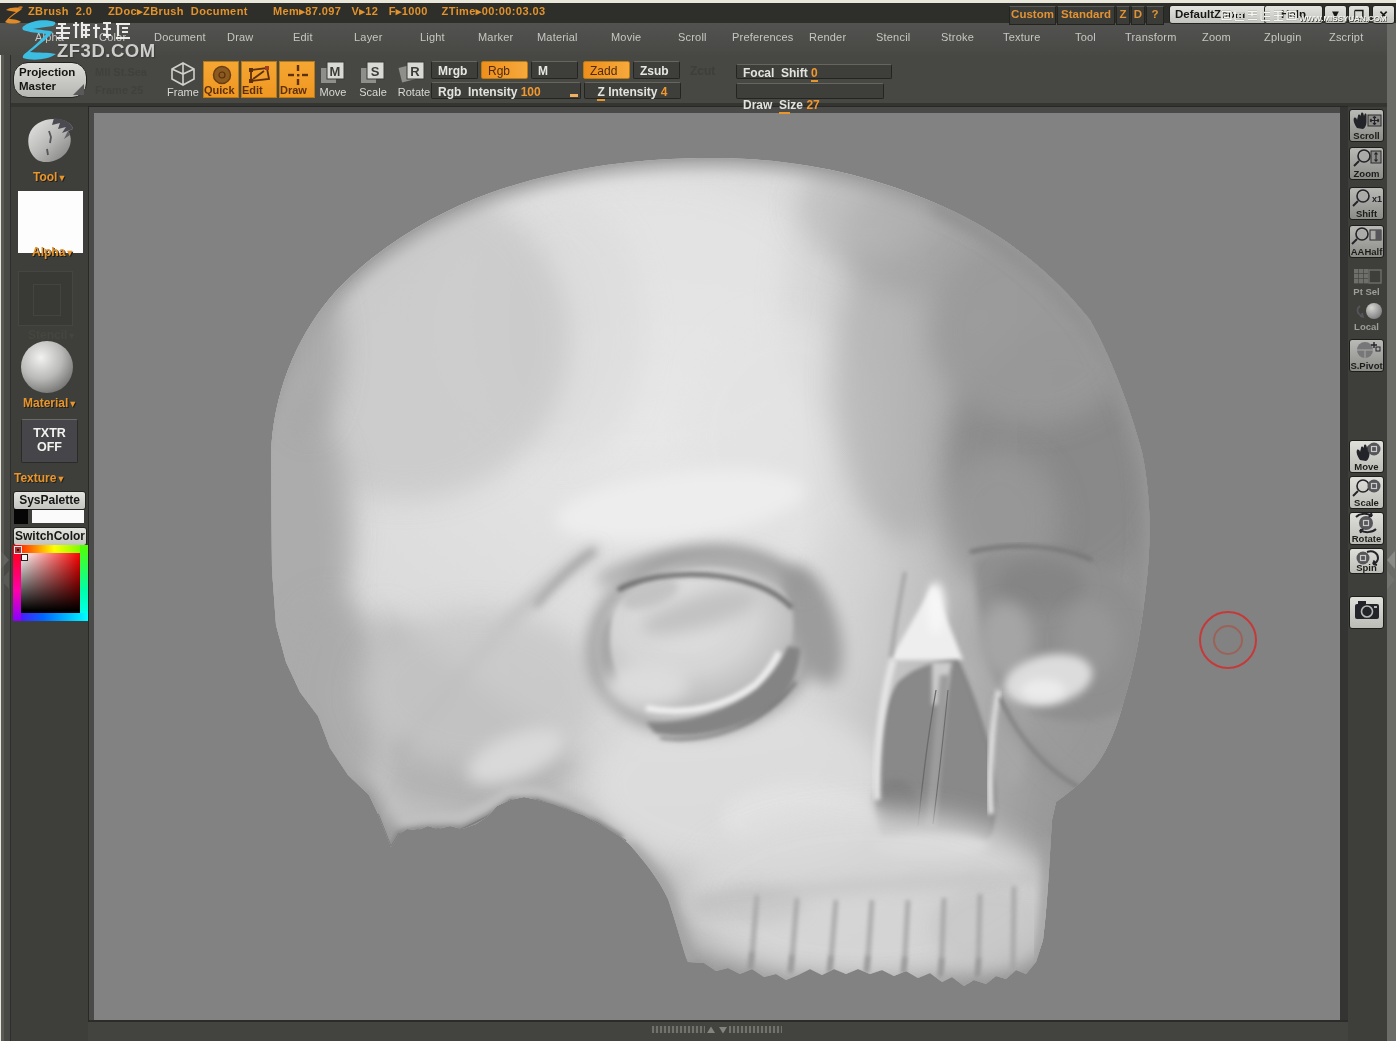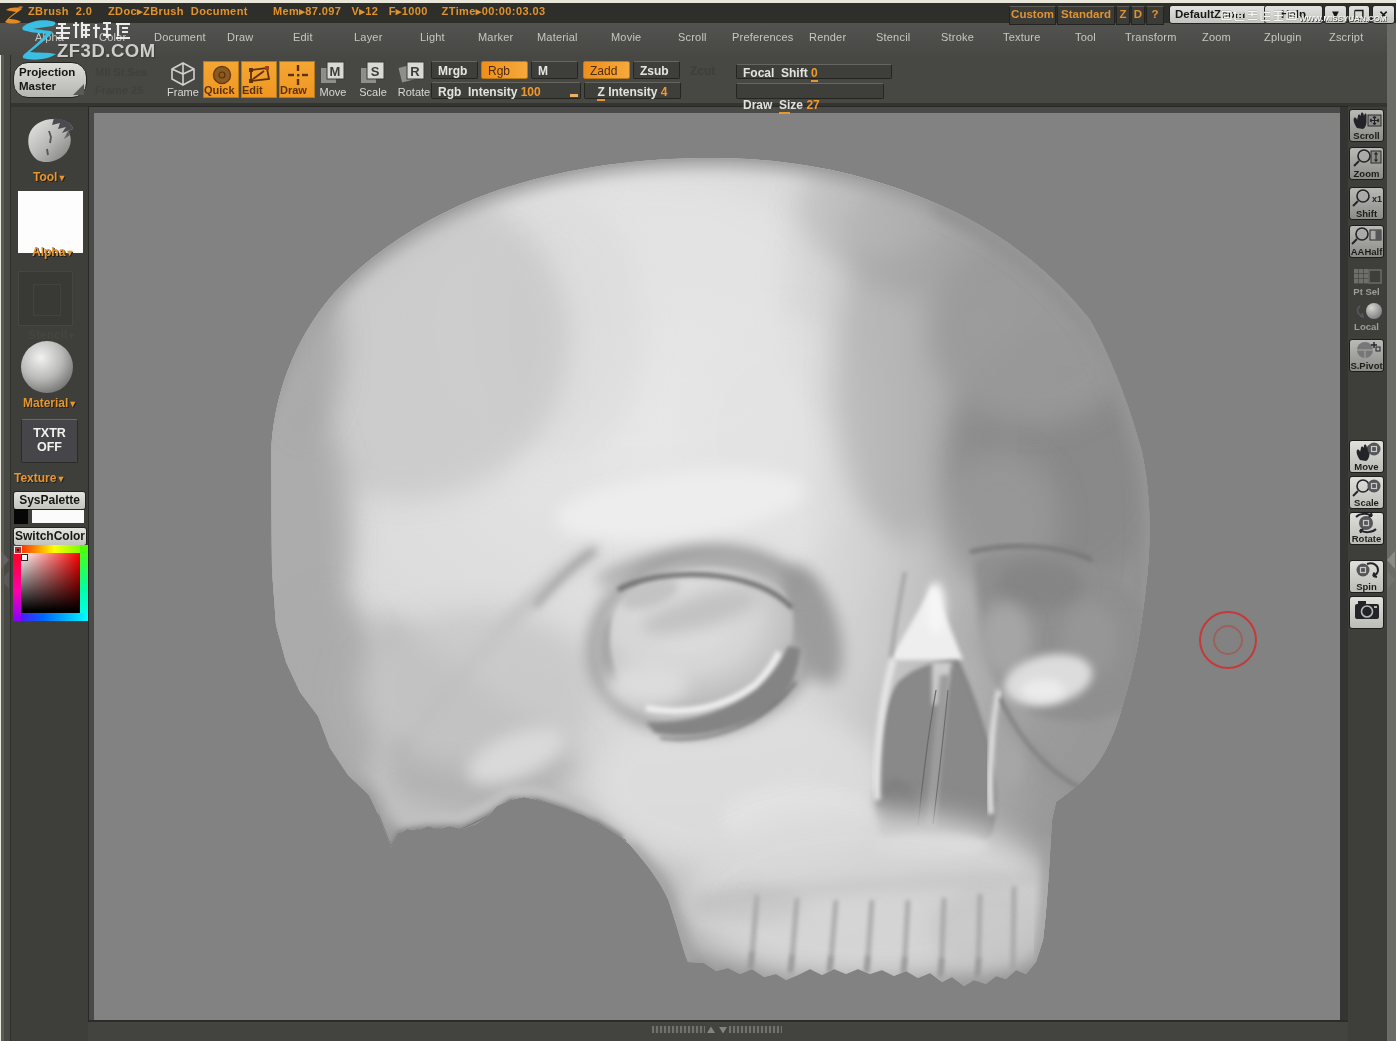--- a/index.html
+++ b/index.html
@@ -455,21 +455,21 @@
       <rect x="21.5" y="6.5" width="5" height="5" fill="none" stroke="#c9c9c5" stroke-width="1.2"></rect>
     </svg>
  <span class="sbt">Scale</span></div>
 <div class="sbl" style="top:512px;height:33px">
  <svg width="33" height="21" viewBox="0 0 33 21">
       <circle cx="16" cy="10" r="7" fill="#55555a"></circle>
       <rect x="13.5" y="7.5" width="5" height="5" fill="none" stroke="#c9c9c5" stroke-width="1.2"></rect>
       <path d="M6 4 C10 0 18 0 22 3 M22 3 L21 0 M22 3 L18.5 3.5 M26 16 C22 20 14 20 10 17 M10 17 L11 20 M10 17 L13.5 16.5" fill="none" stroke="#23232a" stroke-width="2"></path>
     </svg>
  <span class="sbt">Rotate</span></div>
-<div class="sbl" style="top:560px;height:33px">
+<div class="sbl" style="top:548px;height:26px">
  <svg width="33" height="21" viewBox="0 0 33 21">
       <circle cx="13" cy="9" r="6.5" fill="#55555a"></circle>
       <rect x="10.5" y="6.5" width="5" height="5" fill="none" stroke="#c9c9c5" stroke-width="1.2"></rect>
       <path d="M17 3 C23 1 28 4 28 9 C28 12 26 14 23 15 M23 15 L27 16 M23 15 L24.5 11.5" fill="none" stroke="#23232a" stroke-width="2"></path>
     </svg>
  <span class="sbt">Spin</span></div>
 <div class="sbl" style="top:596px;height:33px">
  <svg width="33" height="26" viewBox="0 0 33 26">
       <rect x="5" y="7" width="24" height="15" rx="2" fill="#23232a"></rect>
       <rect x="8" y="4" width="8" height="4" fill="#23232a"></rect>

